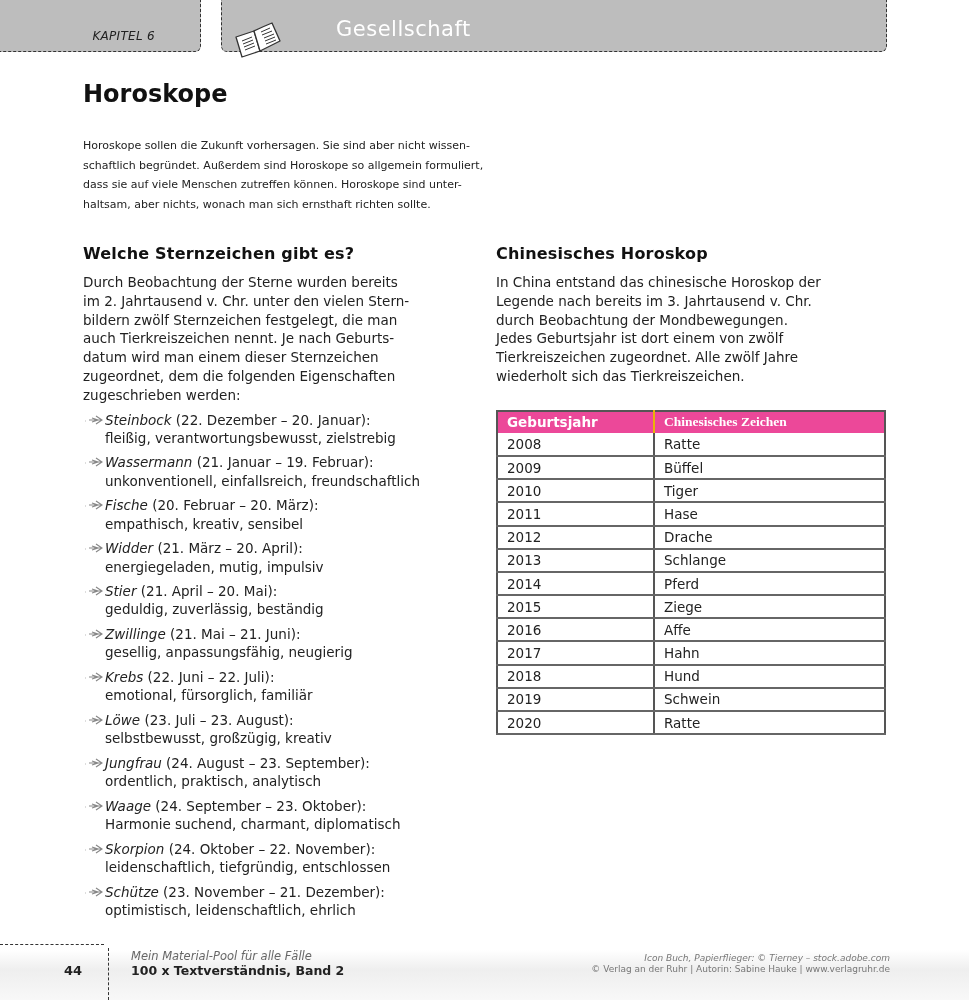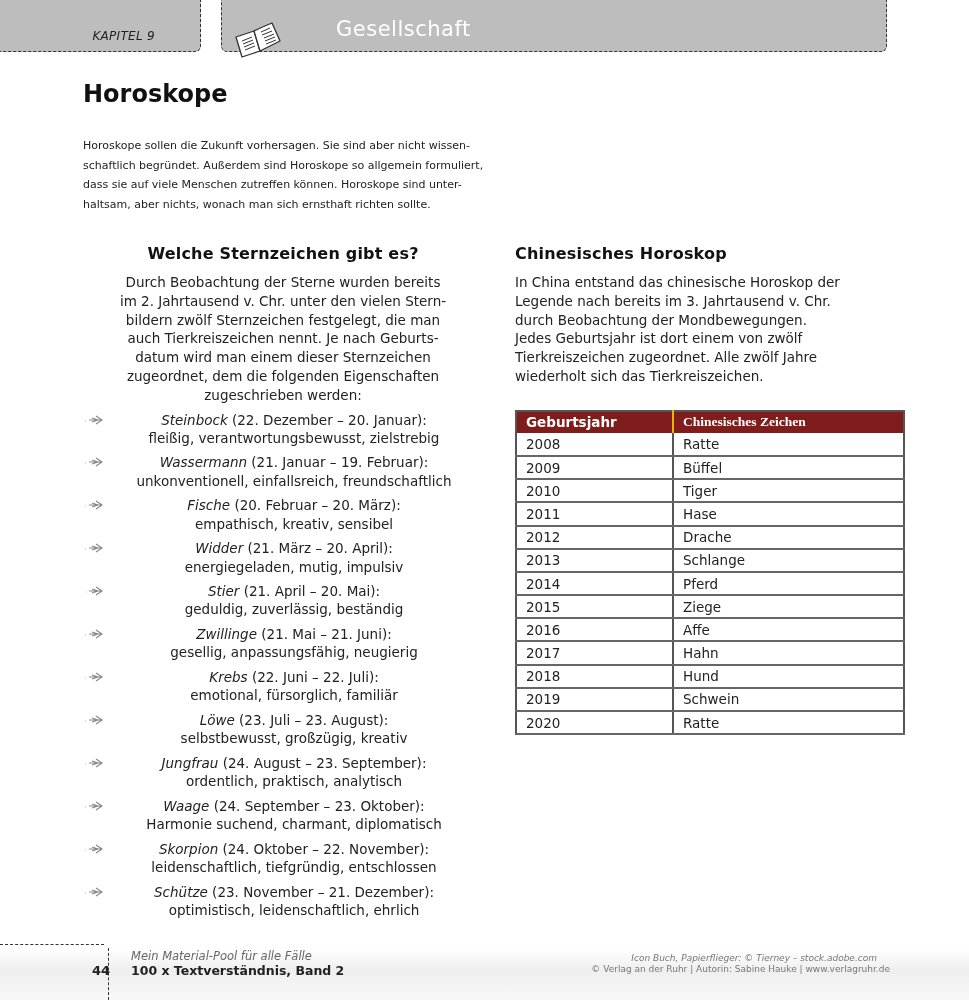--- a/index.html
+++ b/index.html
@@ -28,40 +28,40 @@
   h1.page-title {
     position: absolute; left: 83px; top: 80px;
     font-family: "DejaVu Sans", sans-serif; font-weight: bold; font-size: 24px; color: #111;
   }
   .intro {
     position: absolute; left: 83px; top: 136px; width: 560px;
     font-size: 11px; line-height: 19.5px; color: #222;
   }
   .intro p { white-space: nowrap; }
 
-  .col-left { position: absolute; left: 83px; top: 244px; width: 400px; text-align: center; }
-  .col-right { position: absolute; left: 496px; top: 244px; width: 400px; margin-left: 19px; }
+  .col-left { position: absolute; left: 83px; top: 244px; width: 400px; }
+  .col-right { position: absolute; left: 496px; top: 244px; width: 400px; }
   h2 {
     font-family: "DejaVu Sans", sans-serif; font-weight: bold; font-size: 16px; color: #111;
     margin-bottom: 10px; letter-spacing: 0.2px;
   }
   .para { font-size: 13.5px; line-height: 18.8px; color: #222; }
   .para p { white-space: nowrap; }
 
   ul.signs { list-style: none; margin-top: 6px; }
   ul.signs li { position: relative; padding-left: 22px; margin-bottom: 6.5px; font-size: 13.5px; line-height: 18.2px; color: #222; white-space: nowrap; }
   ul.signs li .arrow { position: absolute; left: 2px; top: 4px; width: 18px; height: 10px; }
   ul.signs li .name { font-style: italic; }
 
   table.cz {
     margin-top: 24px; border-collapse: collapse; width: 390px; font-size: 13.5px;
     border: 2px solid #555;
   }
   table.cz th {
-    background: #7f1d1d; color: #ffffff; font-weight: bold; text-align: left;
+    background: #ec4899; color: #ffffff; font-weight: bold; text-align: left;
     padding: 2px 9px; height: 22px; font-size: 13.5px;
   }
   table.cz th + th { border-left: 2px solid #eab308; font-family: Liberation Serif, serif; }
   table.cz td {
     padding: 1px 9px; height: 23.2px; border-bottom: 2px solid #666; color: #222;
   }
   table.cz td.y { width: 157px; border-right: 2px solid #555; }
 
   .footer-line {
     position: absolute; left: 0; top: 944px; width: 104px; height: 0;
@@ -69,40 +69,40 @@
   }
   .footer-vline {
     position: absolute; left: 108px; top: 948px; height: 52px; width: 0;
     border-left: 1.5px dashed #333;
   }
   .footer-brush {
     position: absolute; left: 0; top: 950px; width: 969px; height: 50px;
     background: linear-gradient(180deg, rgba(230,230,230,0) 0%, rgba(225,225,225,0.55) 40%, rgba(235,235,235,0.35) 100%);
   }
   .page-num {
-    position: absolute; left: 64px; top: 963px; font-weight: bold; font-size: 13px; color: #222; margin-left: 28px;
+    position: absolute; left: 64px; top: 963px; font-weight: bold; font-size: 13px; color: #222;
   }
   .series {
     position: absolute; left: 131px; top: 949px; font-style: italic; font-size: 11.5px; color: #666;
   }
   .book-title {
     position: absolute; left: 131px; top: 963px; font-weight: bold; font-size: 12.5px; color: #222;
   }
   .credit1 {
-    position: absolute; right: 92px; top: 953px; font-style: italic; font-size: 9px; color: #777; text-align: right;
+    position: absolute; right: 79px; top: 953px; font-style: italic; font-size: 9px; color: #777; text-align: right;
   }
   .credit2 {
     position: absolute; right: 79px; top: 964px; font-size: 9px; color: #777; text-align: right;
   }
 </style>
 </head>
 <body>
 
 <div class="hdr-left">
-  <span class="kap">KAPITEL 9</span>
+  <span class="kap">KAPITEL 6</span>
 </div>
 <div class="hdr-right">
   <svg class="book" viewBox="0 0 54 40">
     <g fill="#fff" stroke="#333" stroke-width="1.3" stroke-linejoin="round">
       <path d="M4 18 L22 12 L28 32 L10 38 Z"></path>
       <path d="M22 12 Q30 8 40 4 L48 22 L28 32 Z"></path>
     </g>
     <g stroke="#333" stroke-width="1" fill="none">
       <path d="M10 22 L20 18"></path>
         <path d="M11 25 L21 21"></path>

